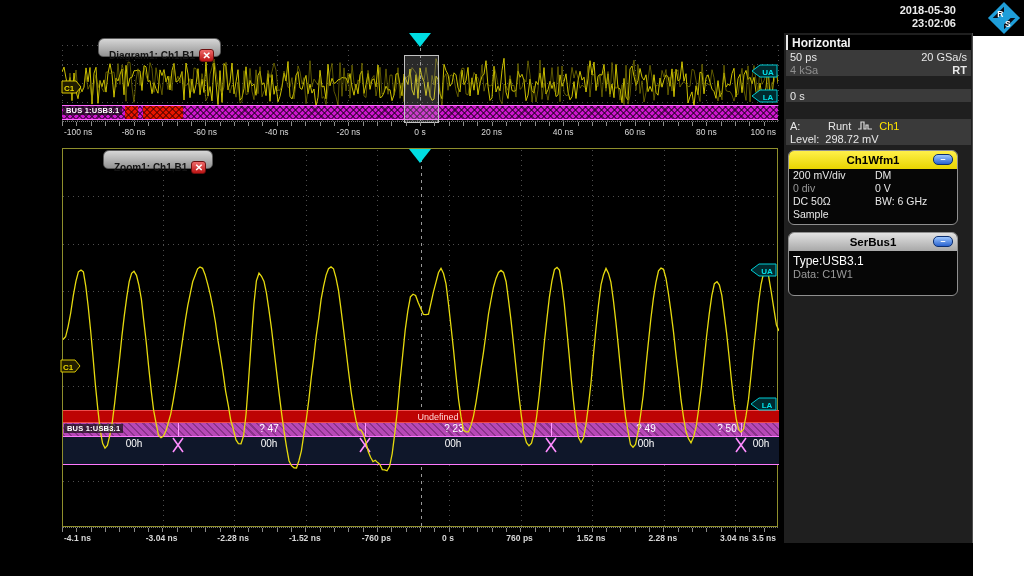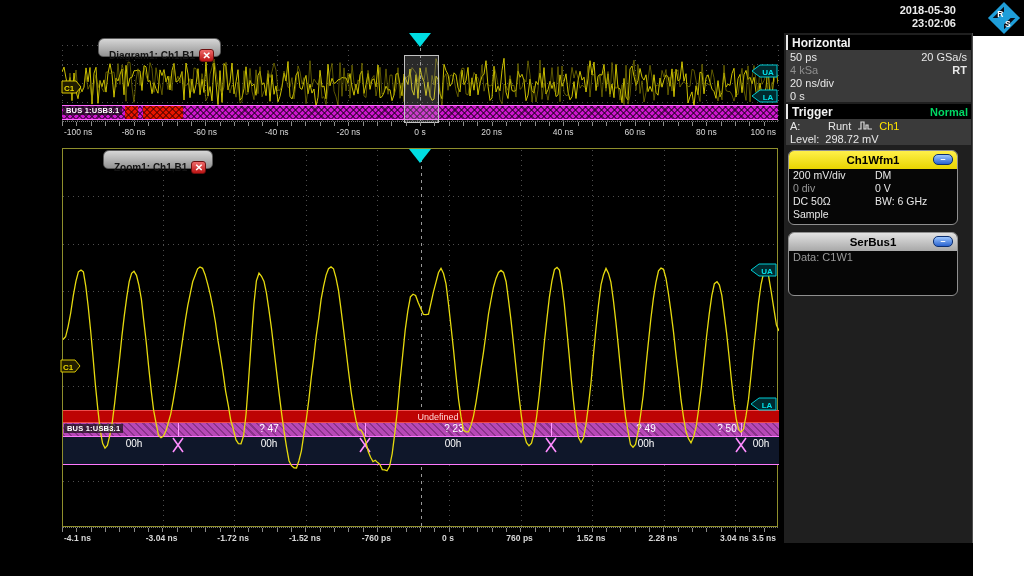--- a/index.html
+++ b/index.html
@@ -239,21 +239,21 @@
       <div class="gridh" style="top: 237px; width: 714px;"></div>
       <div class="gridh" style="top: 284px; width: 714px;"></div>
       <div class="gridh" style="top: 332px; width: 714px;"></div>
       <div class="trigline" style="left: 358px; height: 377px;"></div>
     </div>
   <div class="tri" style="left:409px;top:149px;"></div>
   <div class="axisbar" id="axis2" style="left:62px;top:527px;width:716px;font-weight:bold;">
     <div class="ticks"></div>
   <span class="axislabel" style="left: 2px;">-4.1 ns</span>
       <span class="axislabel" style="left: 99.6px; transform: translateX(-50%);">-3.04 ns</span>
-      <span class="axislabel" style="left: 171.2px; transform: translateX(-50%);">-1.72 ns</span>
+      <span class="axislabel" style="left: 171.2px; transform: translateX(-50%);">-2.28 ns</span>
       <span class="axislabel" style="left: 242.8px; transform: translateX(-50%);">-1.52 ns</span>
       <span class="axislabel" style="left: 314.4px; transform: translateX(-50%);">-760 ps</span>
       <span class="axislabel" style="left: 386px; transform: translateX(-50%);">0 s</span>
       <span class="axislabel" style="left: 457.6px; transform: translateX(-50%);">760 ps</span>
       <span class="axislabel" style="left: 529.2px; transform: translateX(-50%);">1.52 ns</span>
       <span class="axislabel" style="left: 600.8px; transform: translateX(-50%);">2.28 ns</span>
       <span class="axislabel" style="left: 672.4px; transform: translateX(-50%);">3.04 ns</span>
       <span class="axislabel" style="right: 2px;">3.5 ns</span>
     </div>
 
@@ -262,31 +262,24 @@
       <span>Horizontal</span>
     </div>
     <div class="prow" style="top:17px;">
       <span>50 ps</span>
       <span>20 GSa/s</span>
     </div>
     <div class="prow" style="top:30px;">
       <span class="dim">4 kSa</span>
       <span class="bold">RT</span>
     </div>
-    <div class="prow" style="top:43px;">
-      <span>20 ns/div</span>
-    </div>
     <div class="prow" style="top:56px;">
       <span>0 s</span>
     </div>
 
-    <div class="secthead" style="top:71px;">
-      <span>Trigger</span>
-      <span class="normal">Normal</span>
-    </div>
     <div class="prow trigrow" style="top:86px;">
       <span style="width:32px;">A:</span>
       <span>Runt</span>
       <svg width="16" height="11">
         <path d="M1,9 H4 V2 H7 V9 H9 V5 H11 V9 H15" fill="none" stroke="#dcdcdc" stroke-width="1.2"></path>
       </svg>
       <span class="ch1">Ch1</span>
     </div>
     <div class="prow trigrow" style="top:99px;">
       <span>Level:</span>
@@ -313,16 +306,17 @@
       <div class="sigrow" style="padding-bottom:3px;">
         <span>Sample</span>
       </div>
     </div>
 
     <div class="sigbox" style="top:199px;height:64px;">
       <div class="sighead gray">
         <span>SerBus1</span>
         <span class="minbtn">–</span>
       </div>
+      <div class="typeline">Type:USB3.1</div>
       <div class="dataline">Data: C1W1</div>
     </div>
   </div>
 </div>
 
 </body></html>

